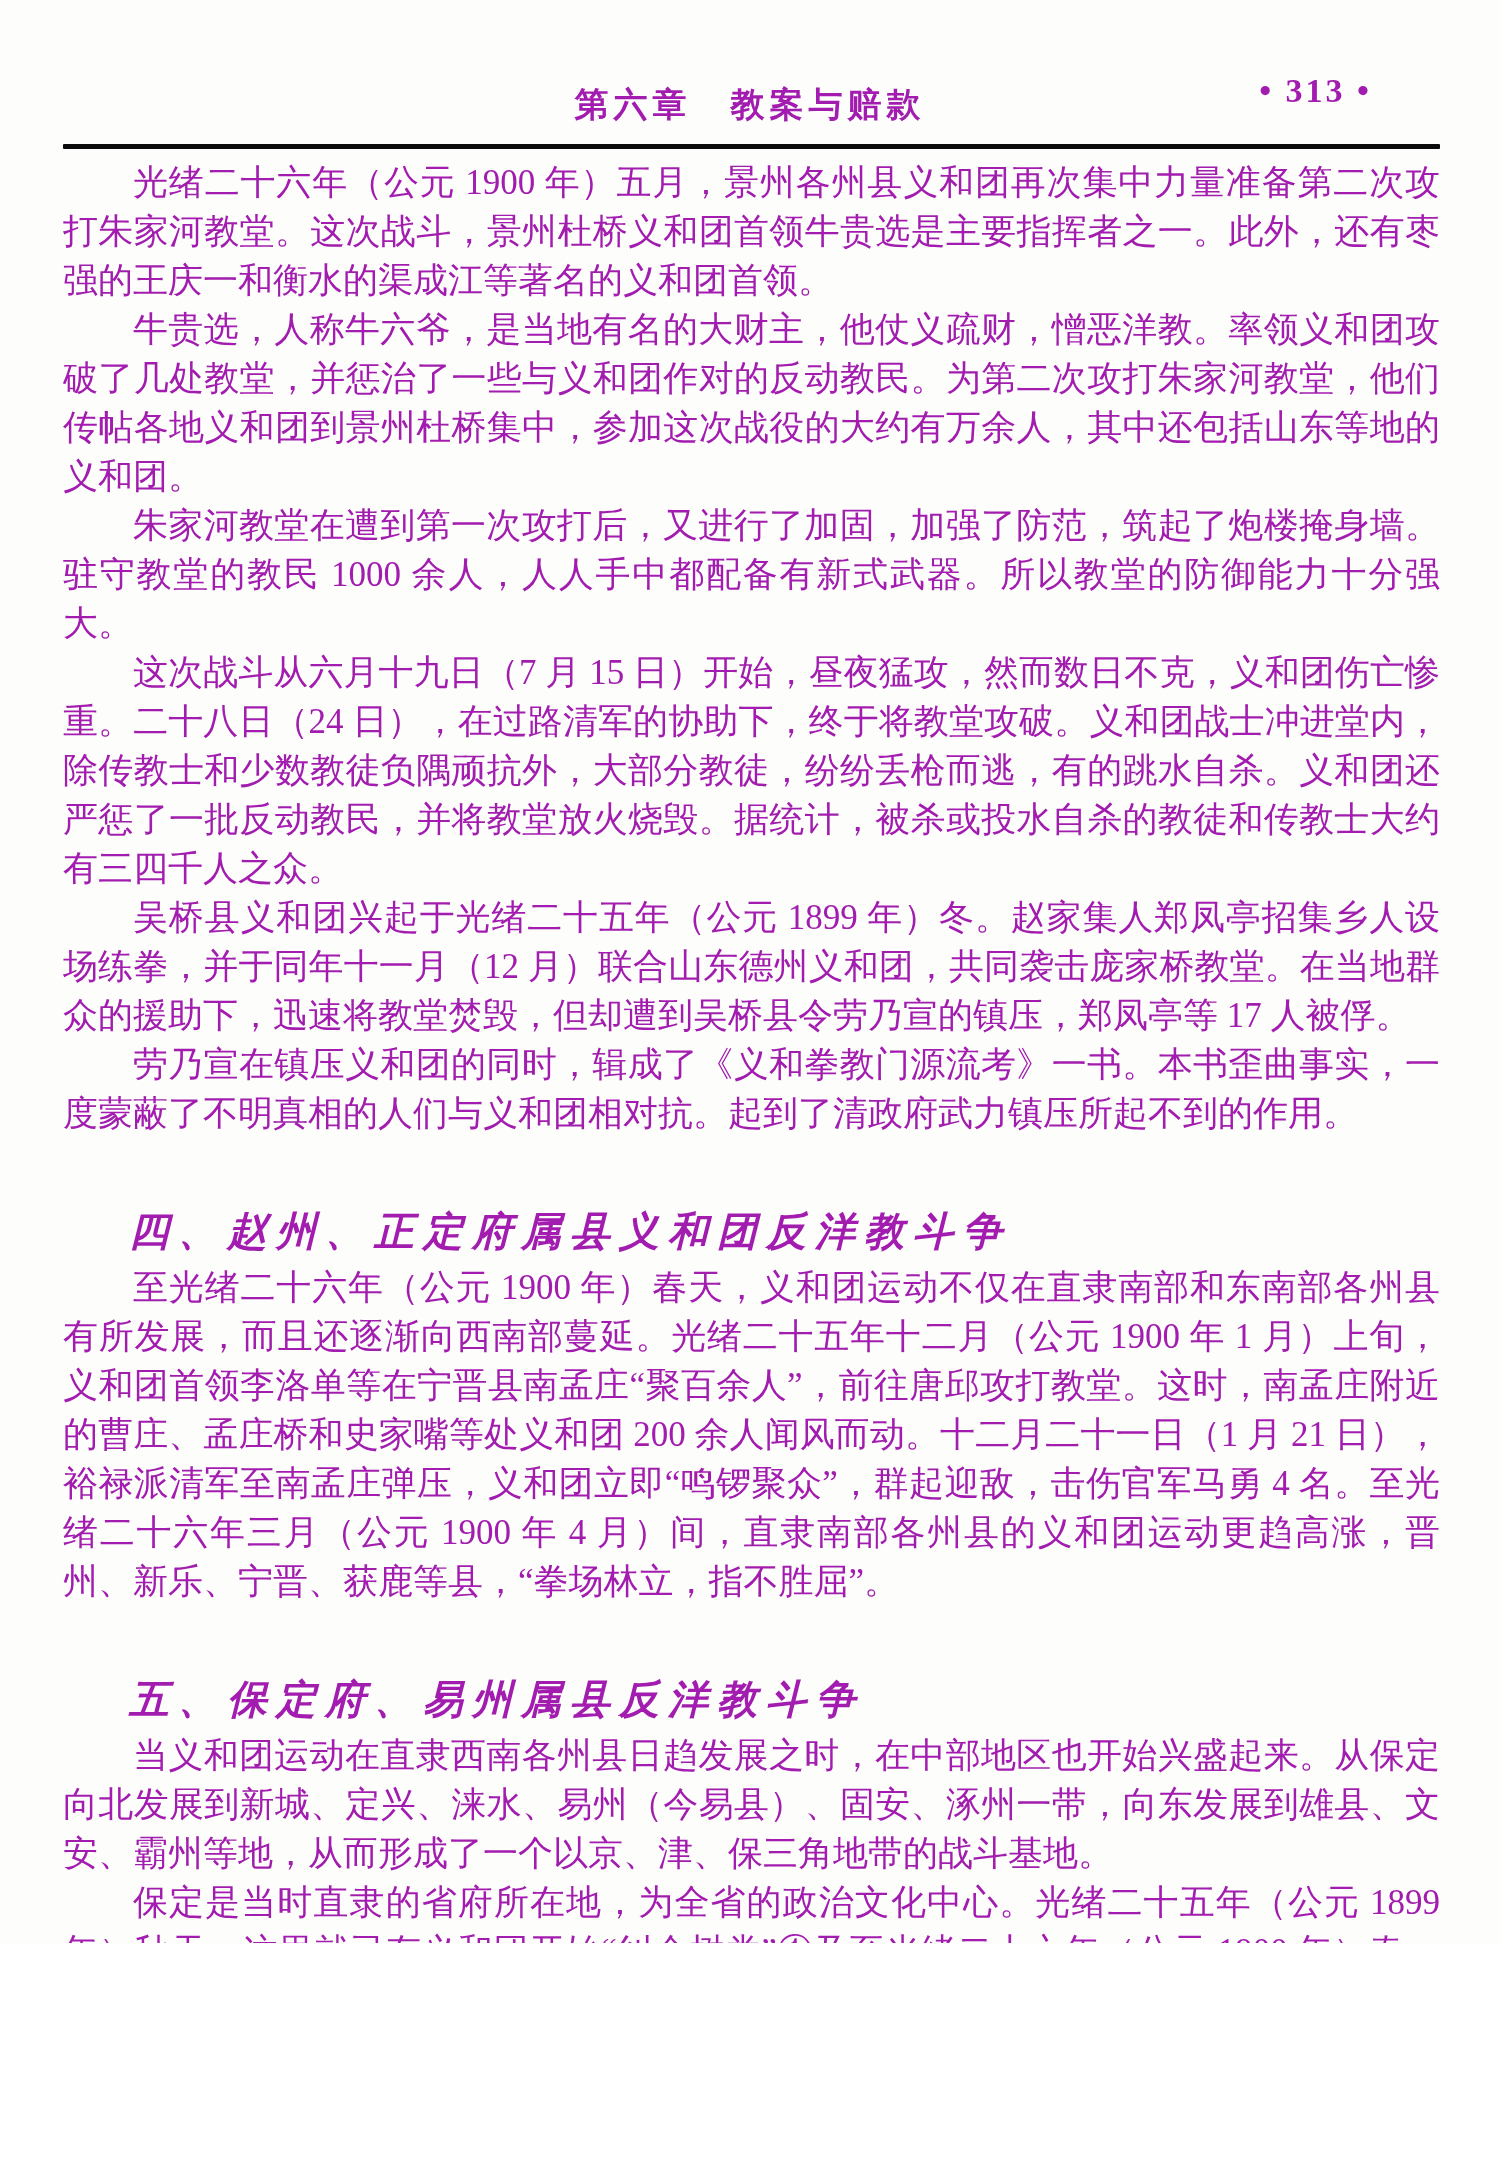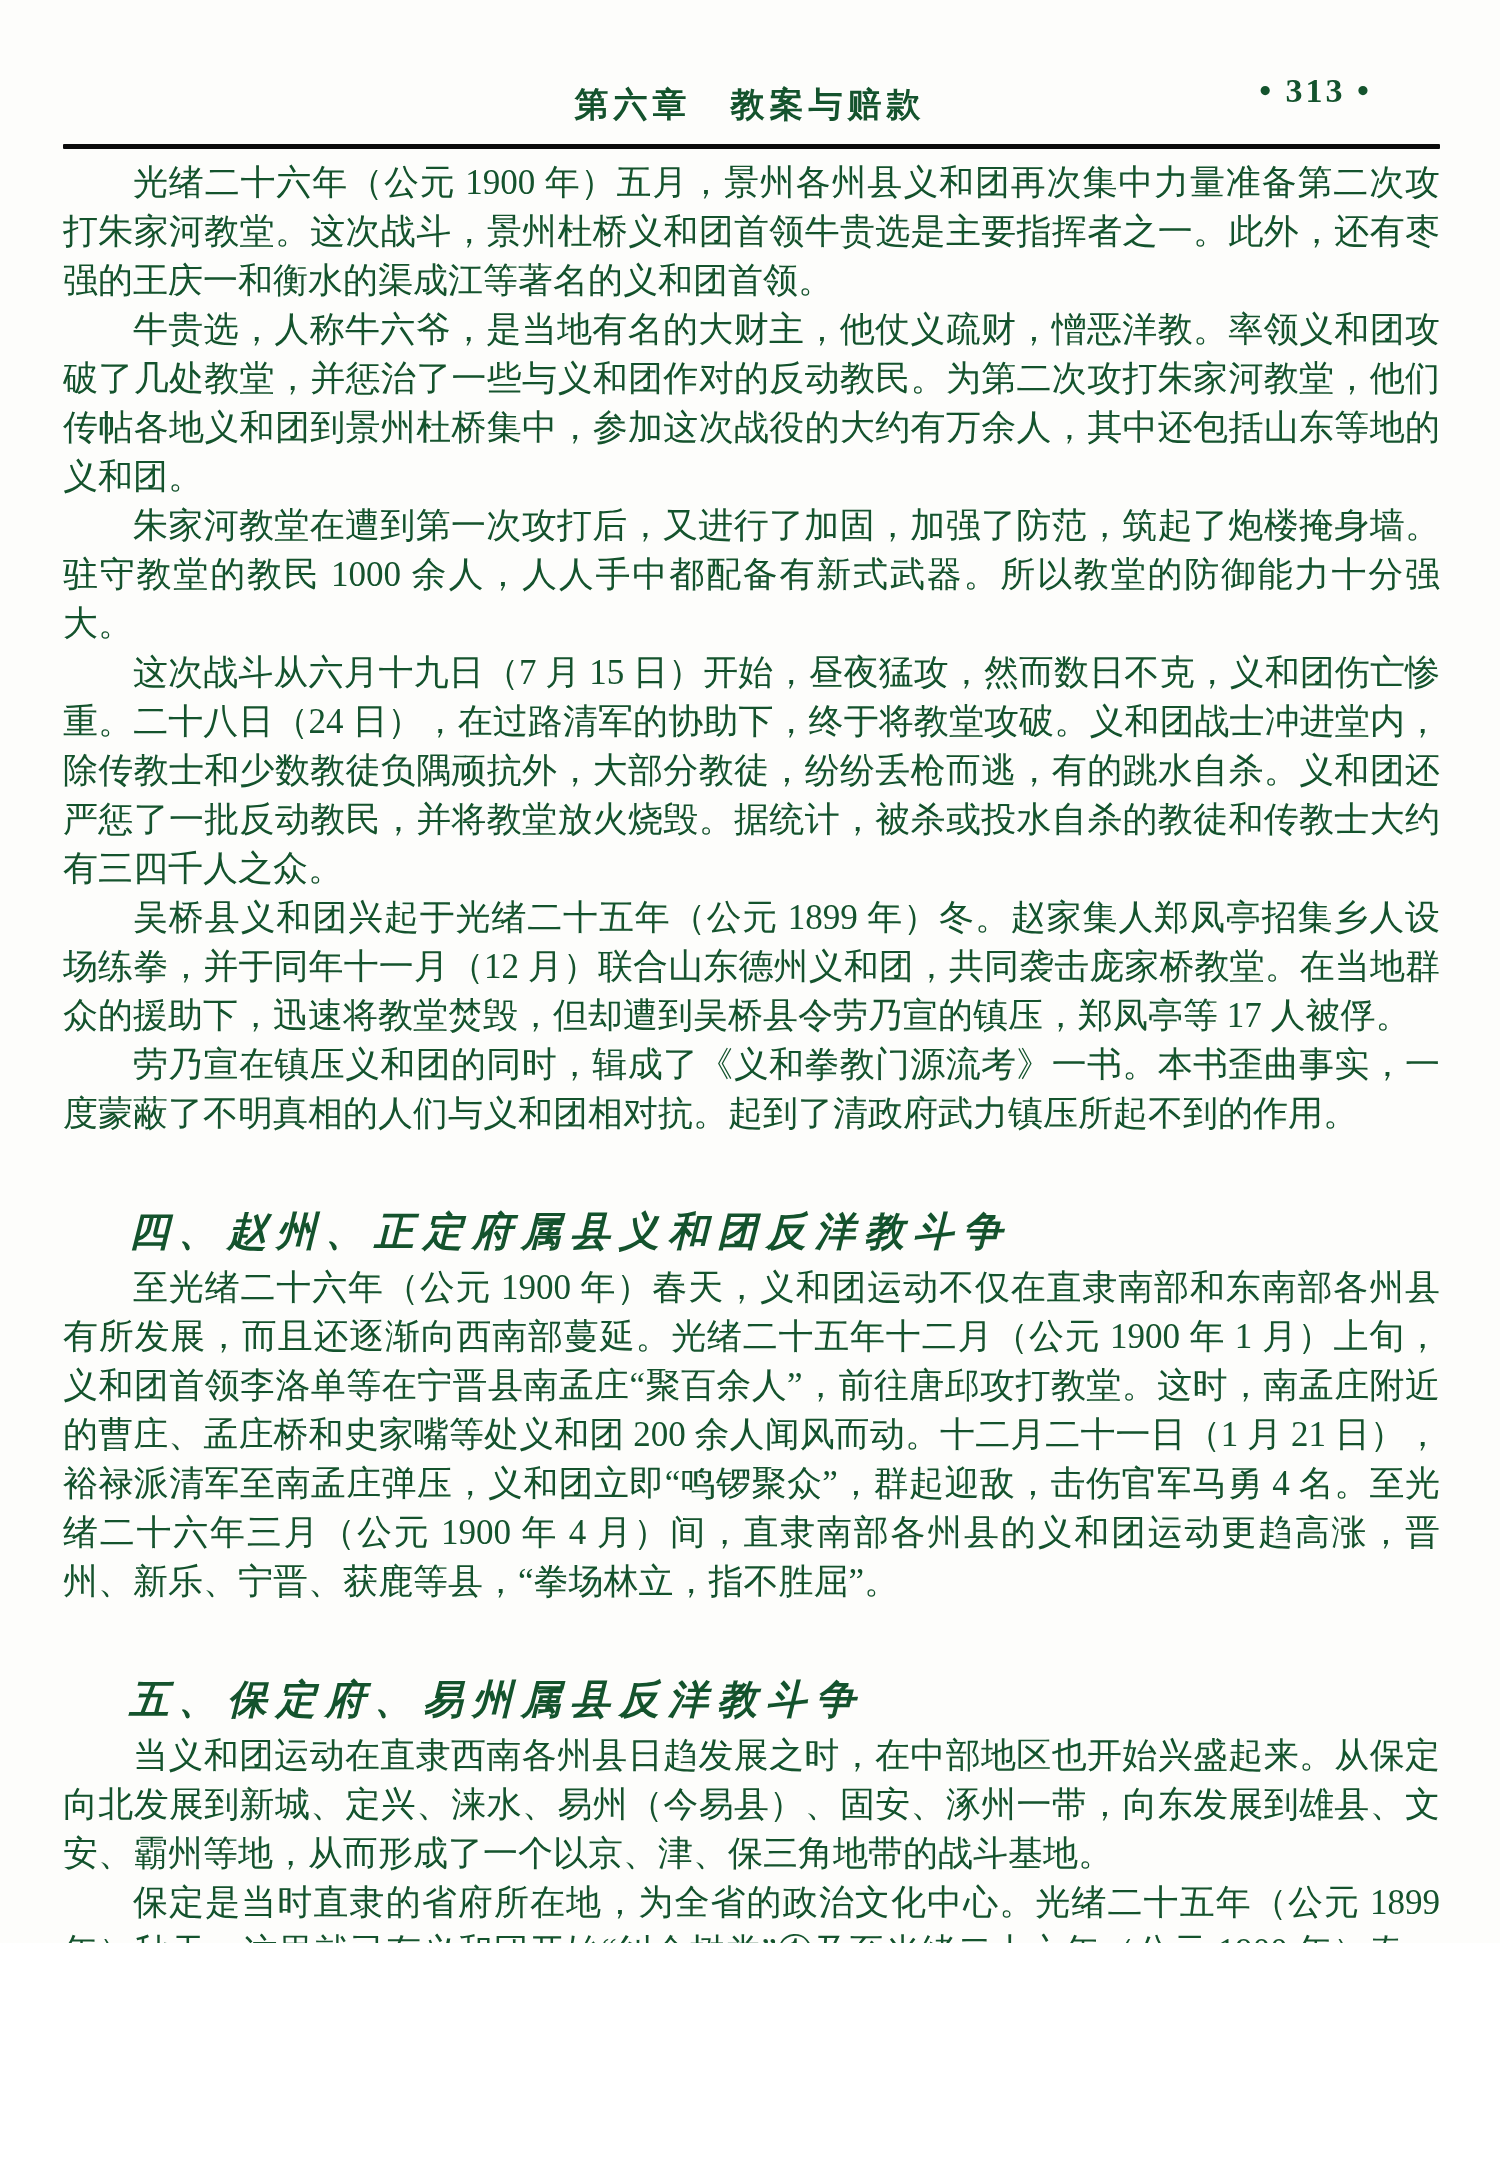--- a/index.html
+++ b/index.html
@@ -5,21 +5,21 @@
   html, body {
     margin: 0;
     padding: 0;
     background: #ffffff;
   }
   .page {
     position: relative;
     width: 1500px;
     height: 1943px;
     background: #fdfdfb;
-    color: #14532d;
+    color: #a21caf;
     font-family: "Liberation Serif", "DejaVu Serif", serif;
     overflow: hidden;
     box-sizing: border-box;
   }
   
   .page-header {
     position: relative;
     height: 144px;
   }
   .chapter-title {

